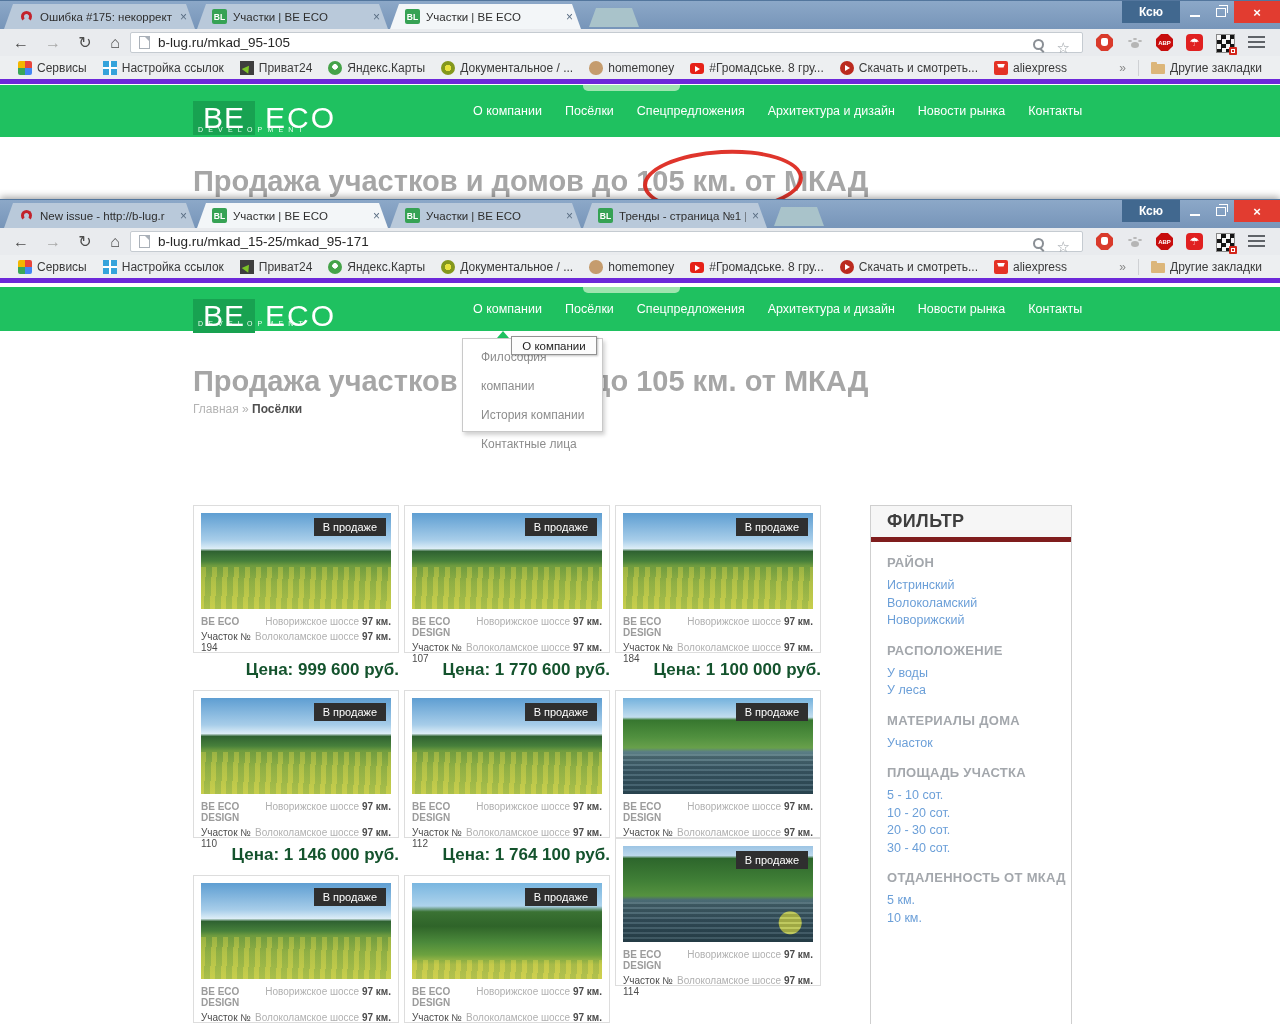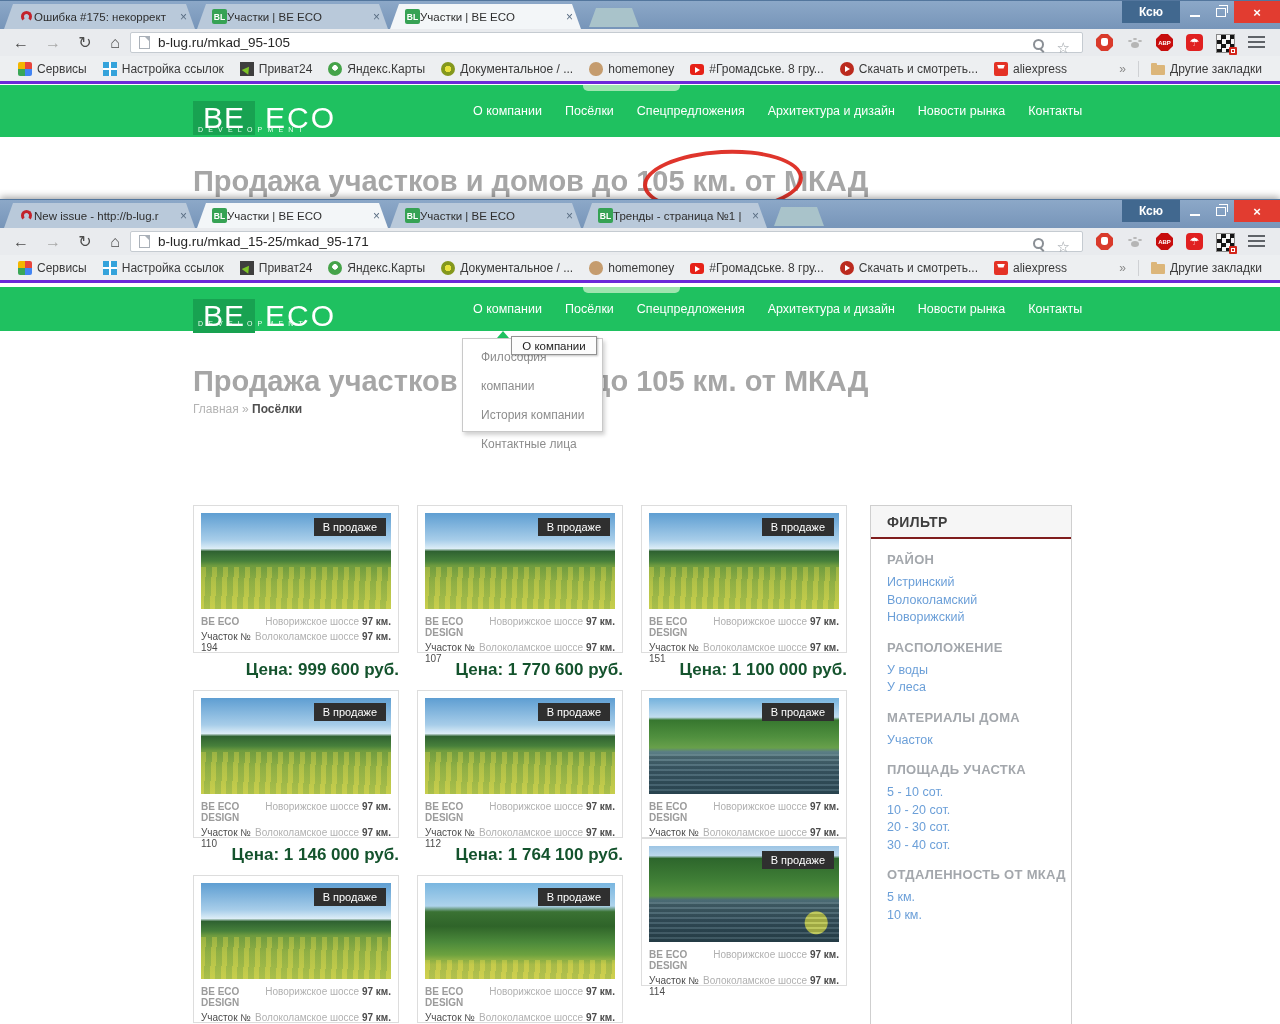--- a/index.html
+++ b/index.html
@@ -5,21 +5,21 @@
   html,body{margin:0;padding:0;background:#d8d8d8}
   .stage{position:relative;width:1280px;height:1024px;overflow:hidden;background:#fff;
          font-family:"Liberation Sans","DejaVu Sans",sans-serif;}
   .win{position:absolute;left:0;width:1280px;background:#fff;overflow:hidden}
   .w1{top:0;height:199px}
   .w2{top:199px;height:825px;box-shadow:0 -2px 7px rgba(0,0,0,.35)}
 
   
   .chrome-top{position:relative;height:29px;background:linear-gradient(#8ca8c8,#7795b9);
               border-top:1px solid #53769d;box-sizing:border-box}
-  .tab{position:absolute;bottom:0;height:25px;box-sizing:border-box;display:flex;align-items:center;
+  .tab{position:absolute;bottom:0;height:25px;box-sizing:border-box;display:flex;align-items:center;gap:6px;
        padding:0 8px 0 15px;font-size:11.5px;color:#2e2e2e;background:#b9c9da;
        clip-path:polygon(9px 0,calc(100% - 9px) 0,100% 100%,0 100%)}
   .tab.active{background:#f3f6f8}
   .tab .lbl{flex:1;white-space:nowrap;overflow:hidden}
   .tab .tx{color:#5a6e83;font-size:12px;flex:none}
   .newtab{position:absolute;bottom:2px;height:19px;background:#a9c3ca;
           clip-path:polygon(7px 0,calc(100% - 7px) 0,100% 100%,0 100%)}
   .fav{width:15px;height:15px;flex:none;position:relative}
   .fav.redmine{width:11px;height:11px;border:3px solid #c2222b;border-bottom-color:transparent;
                border-radius:50%;box-sizing:border-box;margin:0 2px}
@@ -59,21 +59,21 @@
   .xi-abp{background:#c70d0d;clip-path:polygon(30% 0,70% 0,100% 30%,100% 70%,70% 100%,30% 100%,0 70%,0 30%);
           color:#fff;font-size:6px;font-weight:bold;display:flex;align-items:center;justify-content:center}
   .xi-avira{background:#e02020;border-radius:4px;color:#fff;font-size:11px;display:flex;align-items:center;
             justify-content:center}
   .xi-check{background:conic-gradient(#151515 0 25%,#f5f5f5 0 50%,#151515 0 75%,#f5f5f5 0);
             background-size:9px 9px;border:1px solid #888}
   .xi-check::after{content:"";position:absolute;right:-3px;bottom:-3px;width:8px;height:8px;background:#d3261b;
                    border-radius:1px;box-shadow:inset 0 0 0 2px #d3261b, inset 0 0 0 3px #fff}
   .ic-menu{position:absolute;top:7px;width:17px;height:12px;
            background:linear-gradient(#5f6368 0 2px,transparent 2px 5px,#5f6368 5px 7px,transparent 7px 10px,#5f6368 10px 12px)}
-  .bookmarks{position:relative;height:28px;background:#edeff1;border-bottom:3px solid #6d28d9;box-sizing:border-box;
+  .bookmarks{position:relative;height:28px;background:#edeff1;border-bottom:5px solid #6d28d9;box-sizing:border-box;
              display:flex;align-items:center;padding:0 10px;font-size:12px;color:#3a3a3a}
   .bm{display:flex;align-items:center;gap:5px;padding:2px 8px;white-space:nowrap}
   .bmi{width:14px;height:14px;flex:none;position:relative}
   .bi-grid{background:conic-gradient(#e8453c 0 25%,#4285f4 0 50%,#3aa757 0 75%,#f3b600 0);border-radius:2px}
   .bi-win{background:linear-gradient(#fff,#fff) center/2px 100% no-repeat,
           linear-gradient(#fff,#fff) center/100% 2px no-repeat,#35a3db}
   .bi-privat{background:#3e3e3e}
   .bi-privat::after{content:"";position:absolute;left:3px;top:4px;border-left:4px solid transparent;
                     border-right:4px solid transparent;border-bottom:7px solid #7cc327;transform:rotate(35deg)}
   .bi-ymaps{background:radial-gradient(circle at 50% 42%,#fff 0 2.5px,#45a349 3px);border-radius:50%}
@@ -120,21 +120,21 @@
   .dropdown{position:absolute;left:462px;top:139px;width:141px;height:94px;background:#fff;
             border:1px solid #c9c9c9;box-shadow:2px 3px 4px rgba(0,0,0,.18);z-index:5;padding-top:4px;
             box-sizing:border-box}
   .dropdown a{display:block;margin-left:18px;font-size:12px;color:#8d8d8d;line-height:29px;text-decoration:none}
   .ttip{position:absolute;left:511px;top:137px;width:84px;height:17px;background:#fcfcfc;border:1px solid #929292;
         box-shadow:1px 1px 2px rgba(0,0,0,.25);z-index:6;display:flex;align-items:center;justify-content:center;
         font-size:11.5px;color:#1d1d1d}
 
   
   .grid{position:absolute;left:193px;top:306px;width:656px;display:grid;
-        grid-template-columns:206px 206px 206px;grid-auto-rows:auto;column-gap:18px;
+        grid-template-columns:206px 206px 206px;grid-auto-rows:auto;column-gap:5px;
         grid-template-rows:148px 37px 148px 37px 148px}
   .card{box-sizing:border-box;border:1px solid #ddd;background:#fff;padding:7px;height:148px}
   .ph{height:96px;position:relative;overflow:hidden;
       background:linear-gradient(180deg,#5e9ed2 0%,#a7cde9 28%,#dcedf7 37%,#2f6231 40%,#47803b 50%,#6f9c3f 55%,#96b446 72%,#b7c84e 100%)}
   .ph::after{content:"";position:absolute;left:0;right:0;bottom:0;top:56%;
       background:repeating-linear-gradient(93deg,rgba(230,218,74,.35) 0 5px,rgba(110,150,60,.18) 5px 11px)}
   .ph[data-photo="lake"]{background:linear-gradient(180deg,#74b2dd 0%,#c2ddef 20%,#37772f 23%,#4f8f3e 40%,#68a04b 52%,#5b7e85 56%,#3f5f6d 72%,#2f4e5b 100%)}
   .ph[data-photo="lake"]::after,.ph[data-photo="forestlake"]::after{top:58%;
       background:repeating-linear-gradient(180deg,rgba(255,255,255,.09) 0 2px,rgba(0,0,0,.14) 2px 5px)}
   .ph[data-photo="forestlake"]{background:radial-gradient(circle at 88% 80%,#b9c44f 0 11px,rgba(0,0,0,0) 12px),
@@ -145,22 +145,22 @@
   .cinfo{display:grid;grid-template-columns:1fr auto;margin-top:7px;row-gap:4px;align-items:baseline}
   .cinfo .brand{font-size:10px;font-weight:bold;color:#9b9b9b}
   .cinfo .plot{font-size:10px;color:#4c4c4c}
   .cinfo .road{font-size:10px;color:#b0b0b0;text-align:right}
   .cinfo .road b{color:#4c4c4c}
   .price{text-align:right;padding-top:7px;font-size:17px;font-weight:bold;color:#14532d}
 
   
   .filter{position:absolute;left:870px;top:306px;width:202px;height:640px;box-sizing:border-box;
           border:1px solid #cfcfcf;background:#fff}
-  .fhead{height:31px;background:#f6f6f6;border-bottom:2px solid #7f1d1d;display:flex;align-items:center;
-         padding-left:16px;font-size:14px;font-weight:bold;color:#3f3f3f;letter-spacing:.4px}
+  .fhead{height:31px;background:#f6f6f6;border-bottom:5px solid #7f1d1d;display:flex;align-items:center;
+         padding-left:16px;font-size:18px;font-weight:bold;color:#3f3f3f;letter-spacing:.4px}
   .fsec{margin:13px 0 0 16px}
   .fsec .ft{font-size:13px;font-weight:bold;color:#a3a7ac;margin-bottom:7px;letter-spacing:.3px}
   .fsec a{display:block;font-size:12.5px;color:#6b9fd8;line-height:17.5px;text-decoration:none}
 </style>
 </head>
 <body>
 
 <div class="stage">
 
   <div class="win w1">
@@ -422,21 +422,21 @@
           <span class="road"><span>Волоколамское шоссе</span> <b>97 км.</b></span>
         </div>
       </div>
       <div class="card">
         <div class="ph" data-photo="meadow">
           <span class="badge">В продаже</span>
           </div>
         <div class="cinfo">
           <span class="brand">BE ECO DESIGN</span>
           <span class="road"><span>Новорижское шоссе</span> <b>97 км.</b></span>
-          <span class="plot">Участок № 151</span>
+          <span class="plot">Участок № 184</span>
           <span class="road"><span>Волоколамское шоссе</span> <b>97 км.</b></span>
         </div>
       </div>
 
       <div class="price">Цена: 999 600 руб.</div>
       <div class="price">Цена: 1 770 600 руб.</div>
       <div class="price">Цена: 1 100 000 руб.</div>
 
       <div class="card">
         <div class="ph" data-photo="meadow">

